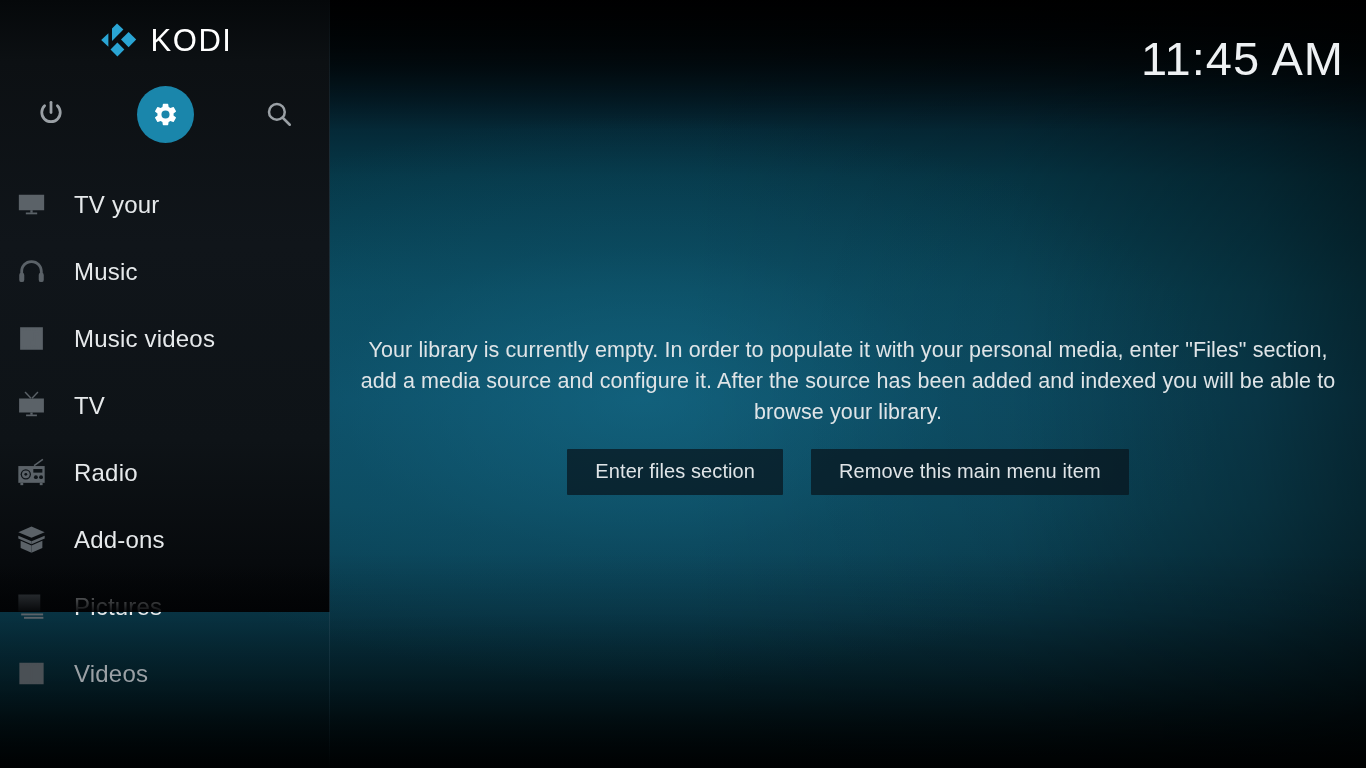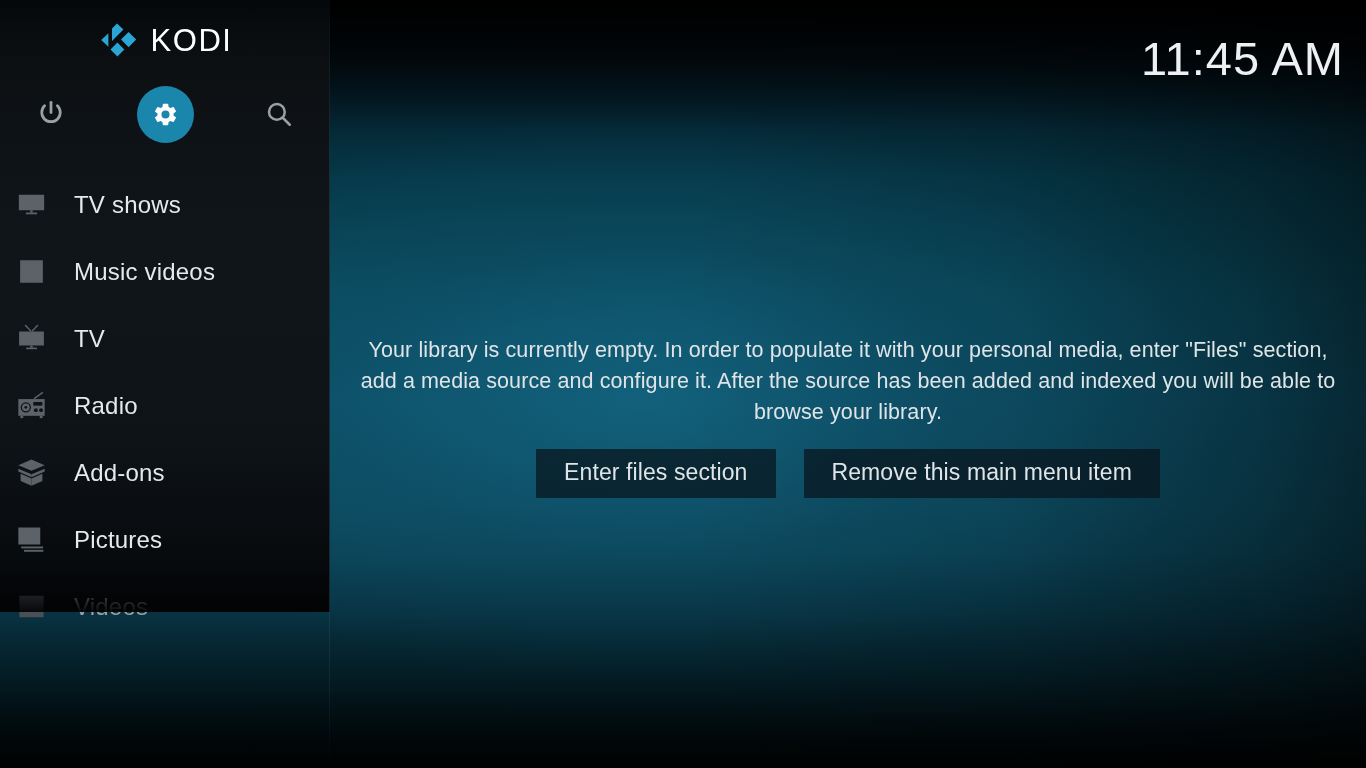--- a/index.html
+++ b/index.html
@@ -238,21 +238,21 @@
   }
   .btn-row {
     margin-top: 21px;
     display: flex;
     justify-content: center;
     gap: 28px;
   }
   .ebtn {
     background: rgba(8,22,30,0.74);
     color: #dfe4e7;
-    font-size: 23px;
+    font-size: 20px;
     font-weight: 300;
     letter-spacing: 0.1px;
     padding: 12px 28px 14px;
     border: none;
     border-radius: 1px;
     line-height: 1;
     font-family: "Liberation Sans", sans-serif;
     cursor: pointer;
   }
 </style>
@@ -312,23 +312,33 @@
 
 
       <div class="menu-item normal">
         <span class="menu-icon">
           <svg width="31" height="31" viewBox="0 0 24 24">
             <path d="M2.2 4.4 h19.6 v12.0 H2.2 z M3.9 6.1 h16.2 v8.6 H3.9 z"></path>
             <path d="M11.1 16.4 h1.8 v2.0 h-1.8 z"></path>
             <path d="M7.6 18.2 h8.8 v1.4 H7.6 z"></path>
           </svg>
         </span>
-        <span class="menu-label">TV shows</span>
-      </div>
-
+        <span class="menu-label">TV your</span>
+      </div>
+
+      <div class="menu-item normal">
+        <span class="menu-icon">
+          <svg width="31" height="31" viewBox="0 0 24 24">
+            <path d="M12 3.2 C6.9 3.2 3.3 7.0 3.3 12.0 v3.0 h2.2 v-3.0 c0 -3.8 2.7 -6.6 6.5 -6.6 s6.5 2.8 6.5 6.6 v3.0 h2.2 v-3.0 C20.7 7.0 17.1 3.2 12 3.2 z"></path>
+            <rect x="2.5" y="13.0" width="3.9" height="7.2" rx="1.7"></rect>
+            <rect x="17.6" y="13.0" width="3.9" height="7.2" rx="1.7"></rect>
+          </svg>
+        </span>
+        <span class="menu-label">Music</span>
+      </div>
 
       <div class="menu-item normal">
         <span class="menu-icon">
           <svg width="31" height="31" viewBox="0 0 24 24">
             <path d="M3.2 3.2 h17.6 v17.6 H3.2 z M5.0 6.4 h14.0 v11.2 H5.0 z"></path>
             <rect x="4.2" y="4.1" width="1.5" height="1.5"></rect>
             <rect x="7.0" y="4.1" width="1.5" height="1.5"></rect>
             <rect x="9.8" y="4.1" width="1.5" height="1.5"></rect>
             <rect x="12.6" y="4.1" width="1.5" height="1.5"></rect>
             <rect x="15.4" y="4.1" width="1.5" height="1.5"></rect>

